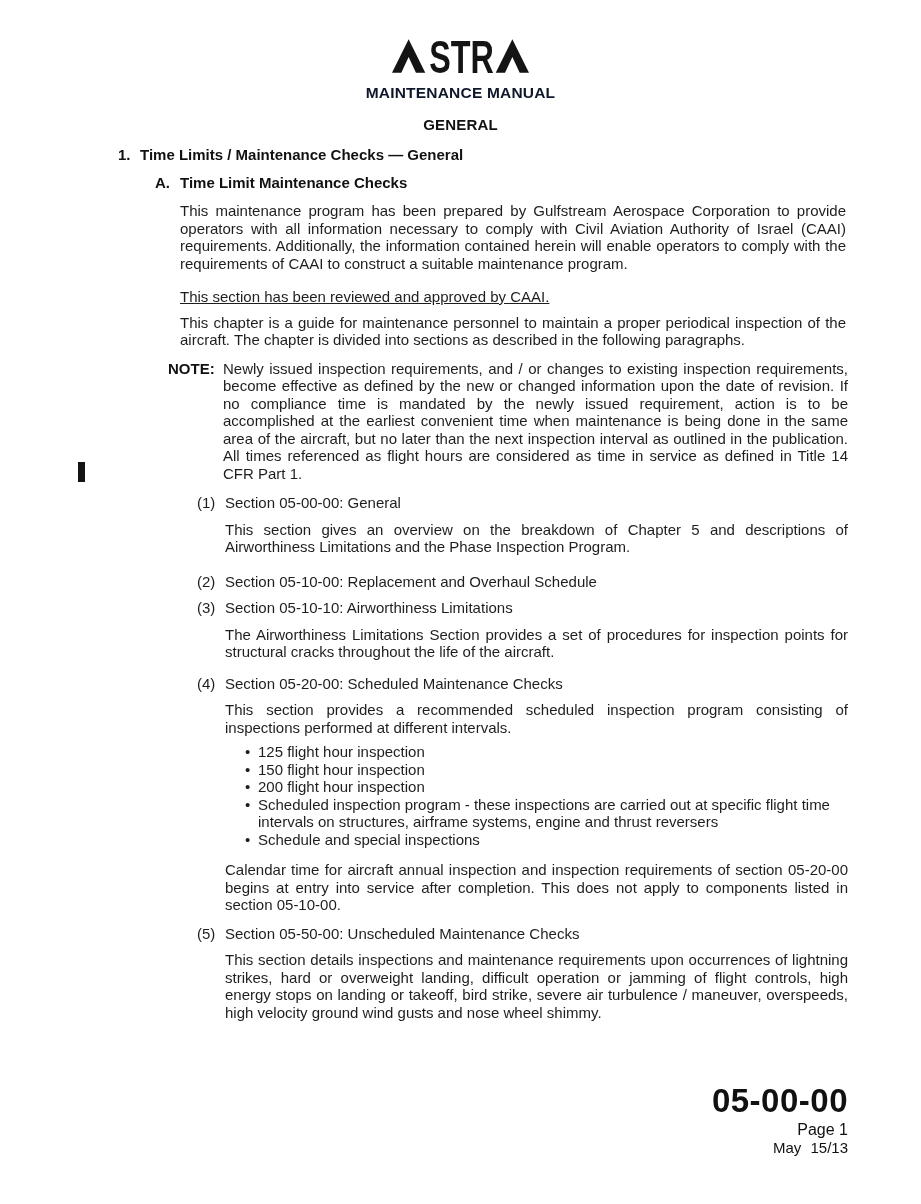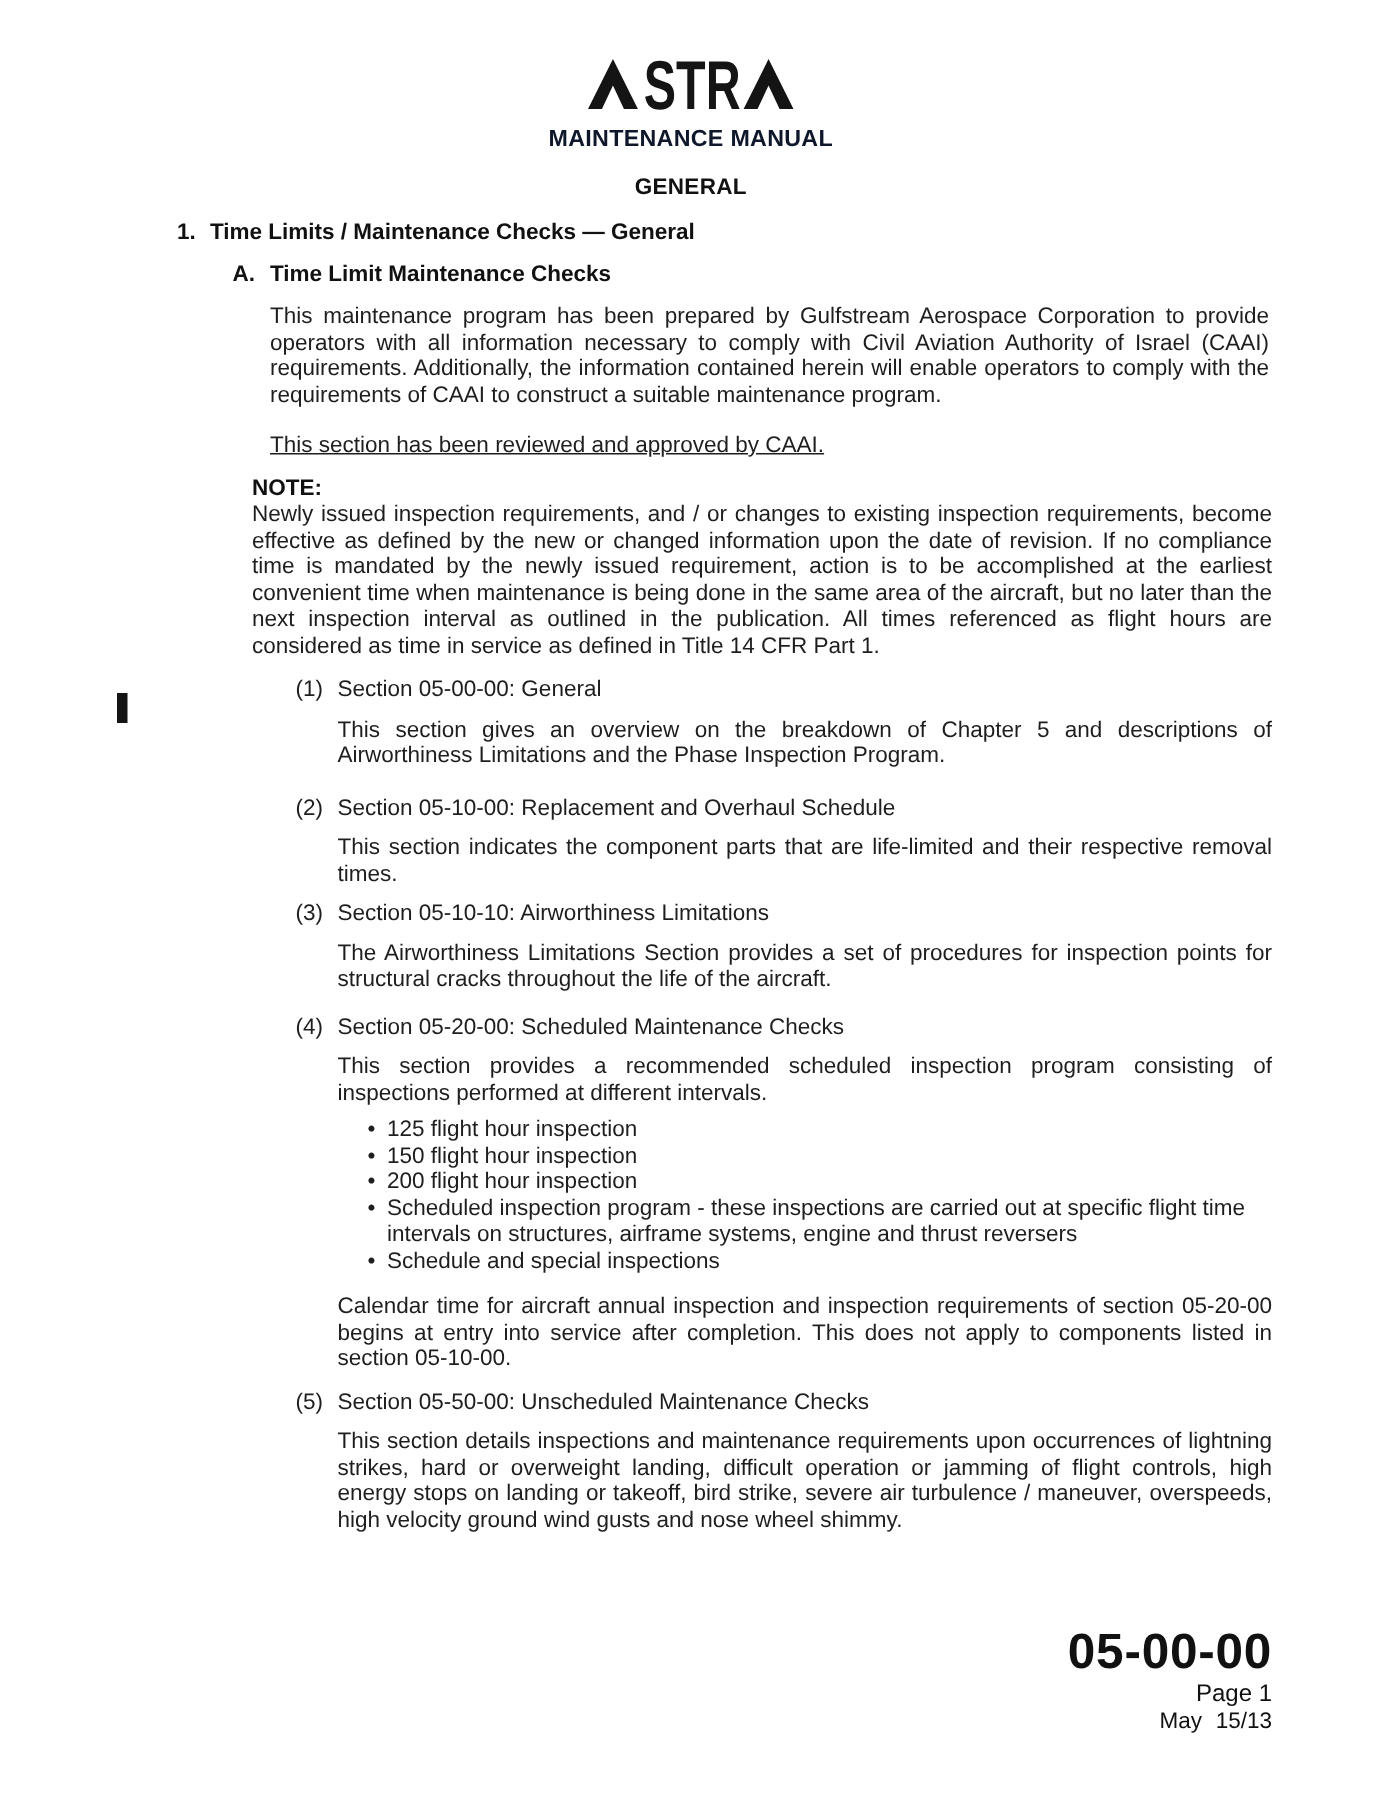--- a/index.html
+++ b/index.html
@@ -35,21 +35,21 @@
   .heading1 .hnum { width:22px; flex:none; }
   .heading2 { display:flex; font-weight:bold; color:#111; margin-left:37px; margin-top:10px; }
   .heading2 .hnum { width:25px; flex:none; }
 
   .body-p {
     margin:11px 2px 0 62px; text-align:justify;
   }
   .p-gap-lg { margin-top:16px;text-decoration:underline; }
   .p-gap-sm { margin-top:8px; }
 
-  .note { display:flex; margin-left:50px; margin-top:11px;flex-direction:column; }
+  .note { display:flex; margin-left:50px; margin-top:11px; }
   .note-label { width:55px; flex:none; font-weight:bold; color:#111; }
   .note-text { flex:1; text-align:justify; }
 
   .item { margin-left:79px; }
   .item-head { display:flex; }
   .item-num { width:28px; flex:none; }
   .item-body { margin:9px 0 0 28px; text-align:justify; }
   .mt-i1 { margin-top:12px; }
   .mt-i2 { margin-top:17px; }
   .mt-i3 { margin-top:9px; }
@@ -99,40 +99,40 @@
       <span>Time Limits / Maintenance Checks — General</span>
     </div>
 
     <div class="heading2">
       <span class="hnum">A.</span>
       <span>Time Limit Maintenance Checks</span>
     </div>
 
     <p class="body-p">This maintenance program has been prepared by Gulfstream Aerospace Corporation to provide operators with all information necessary to comply with Civil Aviation Authority of Israel (CAAI) requirements. Additionally, the information contained herein will enable operators to comply with the requirements of CAAI to construct a suitable maintenance program.</p>
     <p class="body-p p-gap-lg">This section has been reviewed and approved by CAAI.</p>
+    <p class="body-p p-gap-sm">This chapter is a guide for maintenance personnel to maintain a proper periodical inspection of the aircraft. The chapter is divided into sections as described in the following paragraphs.</p>
 
     <div class="note">
       <span class="note-label">NOTE:</span>
       <span class="note-text">Newly issued inspection requirements, and / or changes to existing inspection requirements, become effective as defined by the new or changed information upon the date of revision. If no compliance time is mandated by the newly issued requirement, action is to be accomplished at the earliest convenient time when maintenance is being done in the same area of the aircraft, but no later than the next inspection interval as outlined in the publication. All times referenced as flight hours are considered as time in service as defined in Title 14 CFR Part 1.</span>
     </div>
 
     <div class="item mt-i1">
       <div class="item-head">
         <span class="item-num">(1)</span>
         <span>Section 05-00-00: General</span>
       </div>
       <p class="item-body">This section gives an overview on the breakdown of Chapter 5 and descriptions of Airworthiness Limitations and the Phase Inspection Program.</p>
     </div>
 
     <div class="item mt-i2">
       <div class="item-head">
         <span class="item-num">(2)</span>
         <span>Section 05-10-00: Replacement and Overhaul Schedule</span>
       </div>
-      <p class="item-body">This section indicates the component parts that are life-limited and their respective removal times.</p>
     </div>
 
     <div class="item mt-i3">
       <div class="item-head">
         <span class="item-num">(3)</span>
         <span>Section 05-10-10: Airworthiness Limitations</span>
       </div>
       <p class="item-body">The Airworthiness Limitations Section provides a set of procedures for inspection points for structural cracks throughout the life of the aircraft.</p>
     </div>
 

